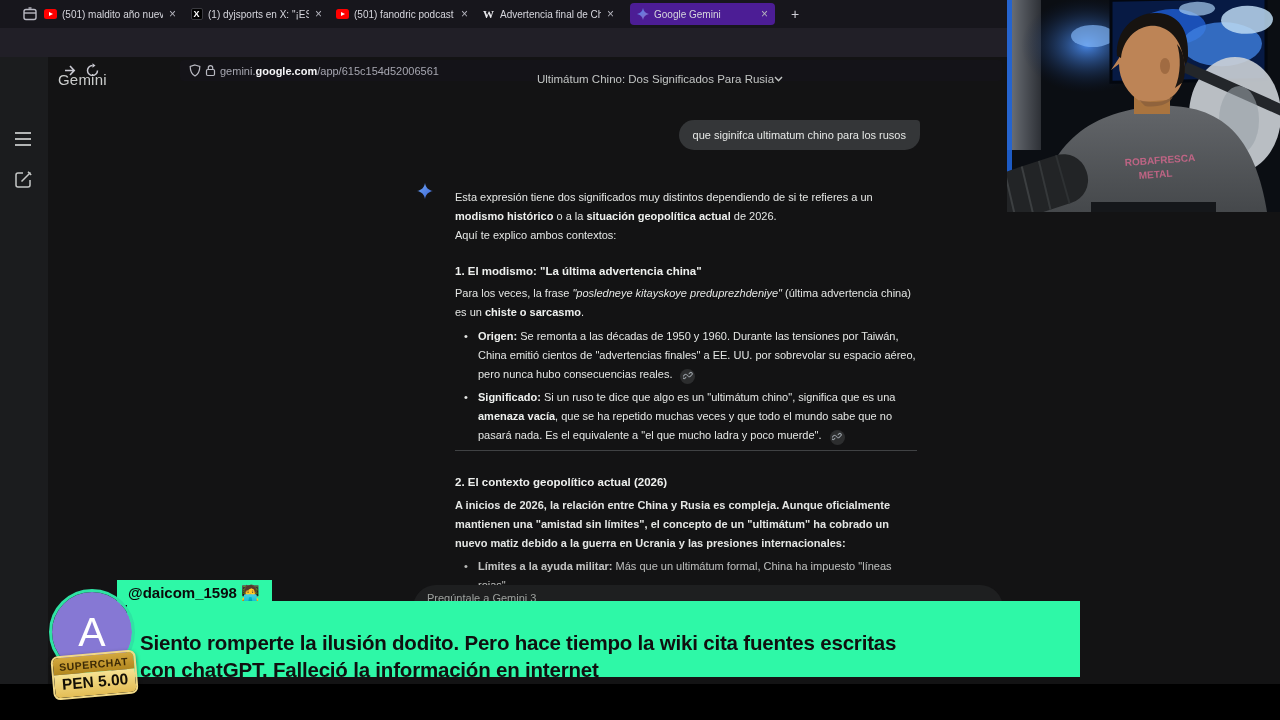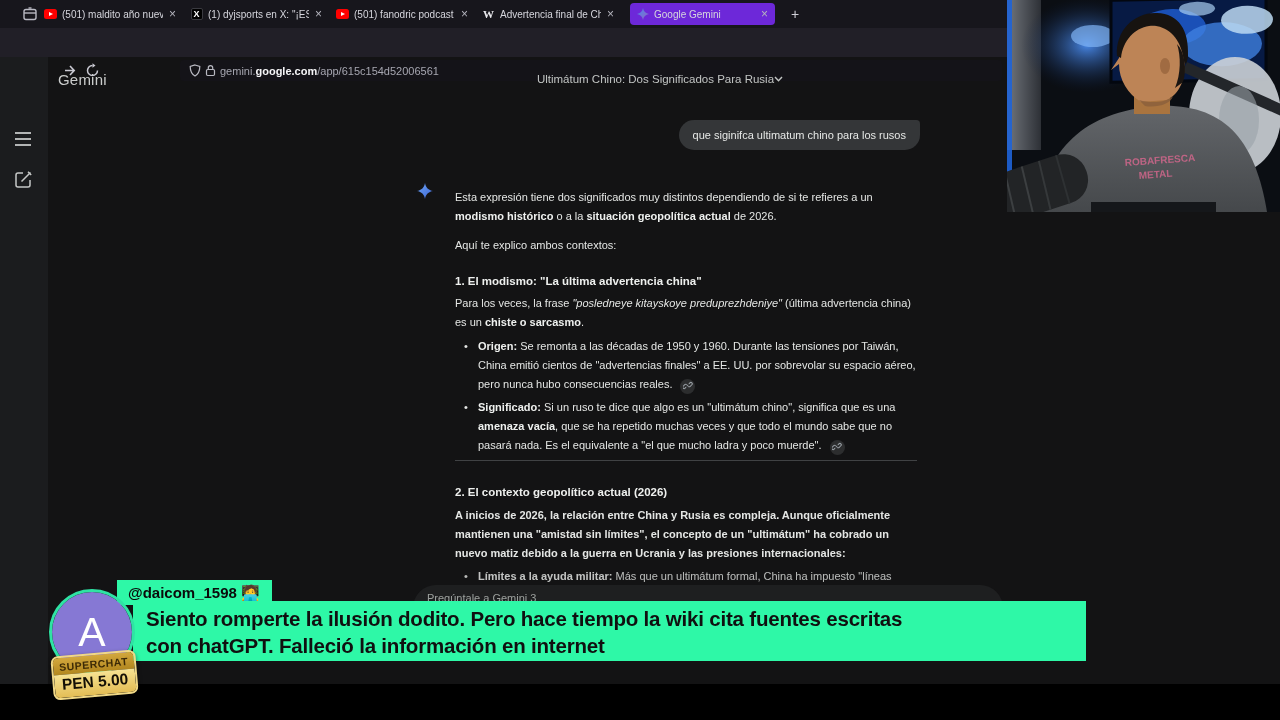--- a/index.html
+++ b/index.html
@@ -4,21 +4,21 @@
 <style>
   * { margin:0; padding:0; box-sizing:border-box; }
   html,body { background:#000; }
   body { font-family:"Liberation Sans", sans-serif; }
   #screen { position:relative; width:1280px; height:720px; overflow:hidden; background:#131314; }
 
   
   .tabbar { position:absolute; left:0; top:0; width:1280px; height:28px; background:#17161c; }
   .tab-organizer { position:absolute; left:22px; top:6px; width:16px; height:16px; color:#b9b9c2; }
   .tab { position:absolute; top:3px; height:22px; width:145px; border-radius:4px; display:flex; align-items:center; gap:5px; padding:0 6px; }
-  .tab.active { background:#6d28d9; }
+  .tab.active { background:#4c1d95; }
   .tab .title { font-size:10px; color:#d6d6dd; white-space:nowrap; overflow:hidden; flex:1; }
   .tab .close { font-size:12px; color:#b4b4bd; line-height:1; padding:0 1px; }
   .favicon { width:13px; height:13px; flex:none; display:flex; align-items:center; justify-content:center; }
   .fav-yt { width:13px; height:10px; background:#f00; border-radius:2.5px; position:relative; }
   .fav-yt::after { content:""; position:absolute; left:4.5px; top:2.5px; border-left:4.5px solid #fff; border-top:2.5px solid transparent; border-bottom:2.5px solid transparent; }
   .fav-x { width:12px; height:12px; background:#000; border:1px solid #3a3a40; border-radius:2px; color:#fff; font-size:9px; font-weight:700; display:flex; align-items:center; justify-content:center; }
   .fav-w { width:13px; height:13px; color:#e8e8ec; font-family:"Liberation Serif", serif; font-size:11px; font-weight:700; display:flex; align-items:center; justify-content:center; }
   .newtab { position:absolute; left:786px; top:5px; width:18px; height:18px; color:#cfcfd6; font-size:14px; display:flex; align-items:center; justify-content:center; }
 
   .navbar { position:absolute; left:0; top:28px; width:1280px; height:29px; background:#211f27; }
@@ -31,21 +31,21 @@
   .sidebar { position:absolute; left:0; top:57px; width:48px; height:627px; background:#1b1c1e; }
   .side-ico { position:absolute; color:#c6c8c7; }
   .brand { position:absolute; left:58px; top:71px; font-size:15px; color:#cbcdcc; letter-spacing:.2px; }
   .chat-title { position:absolute; left:420px; top:73px; width:480px; display:flex; align-items:center; justify-content:center; font-size:11.5px; color:#c2c5c3; }
 
   .user-bubble { position:absolute; right:360px; top:120px; background:#343638; color:#e6e8e6; font-size:11px; padding:9px 14px; border-radius:16px 4px 16px 16px; }
 
   .sparkle { position:absolute; left:417px; top:183px; width:16px; height:16px; }
 
   .response { position:absolute; left:455px; top:188px; width:462px; font-size:11px; line-height:19px; color:#e4e6e4; }
-  .response p.p1 { margin-bottom:10px; }
+  .response p.p1 { }
   .response p.p2 { margin-bottom:17px; }
   .response h3 { font-size:11.5px; line-height:19px; font-weight:700; color:#eef0ee; }
   .response h3.h1 { margin-bottom:3px; }
   .response p.p3 { margin-bottom:5px; }
   .response .b { font-weight:700; color:#eef0ee; }
   .response .i { font-style:italic; }
   .response ul { list-style:none; }
   .response li { position:relative; padding-left:23px; margin-bottom:4px; }
   .response li::before { content:"•"; position:absolute; left:9px; color:#e4e6e4; }
   .link-chip { display:inline-flex; align-items:center; justify-content:center; width:15px; height:15px; border-radius:8px; background:#2c2d2e; margin-left:8px; vertical-align:-3px; color:#9aa0a6; }
@@ -54,21 +54,21 @@
   .response p.p4 { margin-bottom:4px;font-weight:bold; }
   .response li.clipped { opacity:.8; }
 
   .input-pill { position:absolute; left:413px; top:585px; width:590px; height:46px; background:#1e1f20; border-radius:23px; padding:7px 0 0 14px; font-size:11px; color:#9da19e; }
 
   
   .bottombar { position:absolute; left:0; top:684px; width:1280px; height:36px; background:#000; z-index:40; }
   .cam { position:absolute; left:1007px; top:0; width:273px; height:212px; z-index:50; background:#0b0e13; }
 
   .sc-tag { position:absolute; left:117px; top:580px; height:25px; display:inline-flex; align-items:center; gap:5px; padding:0 11px; background:var(--green); color:#0b0b0b; font-size:15px; font-weight:700; z-index:61; }
-  .sc-box { position:absolute; left:133px; top:601px; width:953px; height:60px; background:var(--green); z-index:61; padding:4px 16px 0 13px; }
+  .sc-box { position:absolute; left:127px; top:601px; width:953px; height:76px; background:var(--green); z-index:61; padding:28px 16px 0 13px; }
   .sc-line { font-size:20.5px; line-height:27px; font-weight:700; color:#101010; letter-spacing:-0.2px; white-space:nowrap; }
   .sc-avatar { position:absolute; left:52px; top:592px; width:80px; height:80px; border-radius:50%; background:#8678d4; outline:3px solid #2fe3a4; display:flex; align-items:center; justify-content:center; z-index:62; }
   .sc-avatar span { color:#fff; font-size:41px; font-weight:400; }
   .sc-badge { position:absolute; left:52px; top:653px; width:85px; border-radius:7px; border:2px solid #f0d886; overflow:hidden; transform:rotate(-5deg); z-index:63; box-shadow:0 2px 4px rgba(0,0,0,.5); }
   .sc-badge .r1 { background:linear-gradient(180deg,#d3a83e,#b2871f); color:#3c2a06; font-size:10.5px; font-weight:800; letter-spacing:.5px; text-align:center; padding:3px 0 2px; }
   .sc-badge .r2 { background:linear-gradient(180deg,#f6e292,#e3bd55); color:#151005; font-size:15.5px; font-weight:800; text-align:center; padding:1px 0 4px; }
 </style>
 </head>
 <body>
 

